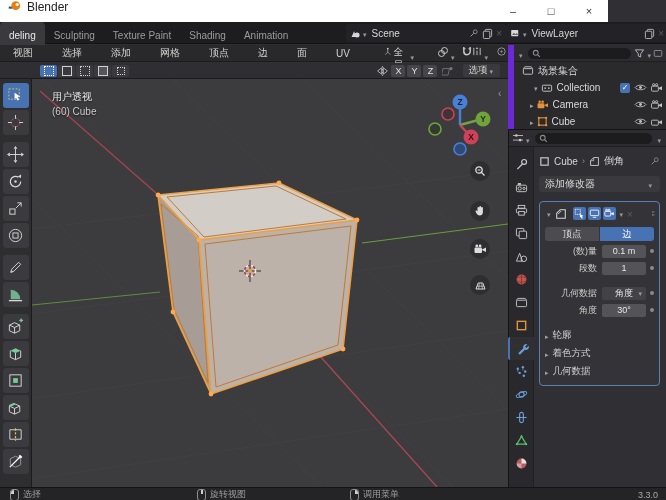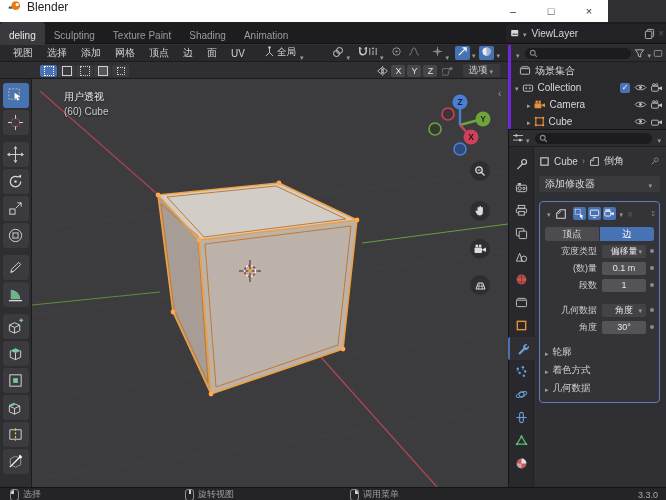--- a/index.html
+++ b/index.html
@@ -15,21 +15,21 @@
   
   #topbar{left:0;top:22px;width:666px;height:22px;background:#1d1d20;border-bottom:1px solid #131315}
   .wtabs{display:flex;height:26px;overflow:hidden;width:340px}
   .wtab{padding:0 9px;font-size:10px;color:#9b9b9b;display:flex;align-items:center;white-space:nowrap}
   .wtab.active{background:#3a3a3e;color:#e8e8e8;border-radius:4px 4px 0 0}
   .idwidget{position:absolute;top:2px;height:18px;background:#232327;border-radius:3px;display:flex;align-items:center;padding:0 4px;font-size:10px;color:#d6d6d6}
   .chev:before{content:"▾";font-size:7px;color:#9a9a9a}
   .chev{margin:0 2px}
   .dimx:before{content:"×";color:#5c5c60;font-size:10px}
   
-  #vp-header{left:0;top:45px;width:508px;height:17px;background:#29292c;border-bottom:1px solid #1b1b1d;display:flex;align-items:center;padding:0 6px;gap:0}
+  #vp-header{left:0;top:45px;width:508px;height:17px;background:#29292c;border-bottom:1px solid #1b1b1d;display:flex;align-items:center;padding:0 6px;gap:15px}
   .menu{font-size:10px;color:#d2d2d2;padding:0 7px;white-space:nowrap}
   .hbtn{height:14px;display:flex;align-items:flex-start;padding:0 2px;border-radius:2px;margin-left:2px}
   .hbtn.blue{background:#4772b3}
   
   #tool-settings{left:0;top:63px;width:508px;height:16px;background:#2f2f33;border-bottom:1px solid #1b1b1d;display:flex;align-items:center;font-size:9.5px}
   .selmode{width:17px;height:12px;background:#3a3a3e;border-radius:2px;margin-right:1px;display:flex;align-items:center;justify-content:center}
   .selmode.active{background:#4772b3}
   .mbox{width:8px;height:8px;border:1px dotted #cfcfcf}
   .axbtn{width:14px;height:12px;background:#46464a;border-radius:2px;color:#e2e2e2;display:flex;align-items:center;justify-content:center;margin-left:2px;font-size:9px}
   #options-btn{background:#3a3a3e;border-radius:2px;height:13px;display:flex;align-items:center;padding:0 5px;margin-left:8px;margin-right:8px;color:#d6d6d6}
@@ -39,21 +39,21 @@
   .tool.active{background:#4772b3}
   .tgap{height:5px}
   
   #viewport{left:32px;top:79px;width:476px;height:408px;background:#3c3c3f;overflow:hidden}
   #vp-label{left:56px;top:89px;font-size:10px;color:#eaeaea;line-height:15px;text-shadow:0 1px 2px rgba(0,0,0,.6)}
   #vp-label .sub{color:#c9c9c9}
   #collapse-arrow{left:498px;top:88px;color:#9a9a9a;font-size:10px}
   #collapse-arrow:before{content:"‹"}
   .navbtn{position:absolute;width:20px;height:20px;border-radius:50%;background:rgba(42,42,44,.75);display:flex;align-items:center;justify-content:center}
   
-  #outliner{left:508px;top:45px;width:158px;height:84px;background:#2a2a2d;border-left:3px solid #6d28d9;overflow:hidden}
+  #outliner{left:508px;top:45px;width:158px;height:84px;background:#2a2a2d;border-left:6px solid #6d28d9;overflow:hidden}
   #outliner-header{height:16px;background:#2d2d31;border-bottom:1px solid #1e1e21;display:flex;align-items:center;padding:0 3px}
   .searchfield{flex:1;height:11px;background:#1c1c1f;border-radius:7px;display:flex;align-items:center;padding:0 4px;margin:0 3px}
   .orow{height:17px;display:flex;align-items:center;font-size:10px;color:#d8d8d8;padding-right:3px}
   .orow .lbl{margin-left:4px;flex:1;white-space:nowrap;overflow:hidden}
   .tri:before{content:"▾";font-size:7px;color:#a0a0a0}
   .trir:before{content:"▸";font-size:7px;color:#a0a0a0}
   .ricon{margin-left:4px}
   .checkbox{width:10px;height:10px;background:#4772b3;border-radius:2px;color:#fff;font-size:8px;line-height:10px;text-align:center}
   .checkbox:before{content:"✓"}
   
@@ -114,20 +114,37 @@
 
 <div id="topbar" class="abs">
   <div class="wtabs">
     <span class="wtab active">deling</span>
     <span class="wtab">Sculpting</span>
     <span class="wtab">Texture Paint</span>
     <span class="wtab">Shading</span>
     <span class="wtab">Animation</span>
 
   </div>
+  <div class="idwidget" style="left:346px;width:152px">
+    <svg width="11" height="11" viewBox="0 0 14 14">
+        <circle cx="9" cy="9" r="3.2" fill="#d8d8d8"></circle>
+        <path d="M2 11.5L5.2 4l2.6 7.5z" fill="#d8d8d8"></path>
+      </svg>
+    <span class="chev"></span>
+    <span style="flex:1;margin-left:3px">Scene</span>
+    <svg width="10" height="10" viewBox="0 0 12 12">
+        <circle cx="7.5" cy="4.5" r="2.3" fill="none" stroke="#9a9a9a"></circle>
+        <line x1="2" y1="10" x2="5.8" y2="6.2" stroke="#9a9a9a" stroke-width="1.2"></line>
+      </svg>
+    <svg width="11" height="11" viewBox="0 0 12 12" style="margin-left:3px">
+        <rect x="3.5" y="1.5" width="7" height="8" rx="1" fill="none" stroke="#bbb"></rect>
+        <rect x="1.5" y="3.5" width="7" height="8" rx="1" fill="#232327" stroke="#bbb"></rect>
+      </svg>
+    <span class="dimx" style="margin-left:3px"></span>
+  </div>
   <div class="idwidget" style="left:506px;width:154px">
     <svg width="11" height="11" viewBox="0 0 14 14">
         <rect x="1.5" y="2.5" width="9" height="8" rx="1" fill="#d8d8d8"></rect>
         <path d="M2.5 9l2.5-3 2 2 1.5-1.5L11 9z" fill="#6c6c70"></path>
       </svg>
     <span class="chev"></span>
     <span style="flex:1;margin-left:3px">ViewLayer</span>
     <svg width="11" height="11" viewBox="0 0 12 12">
         <rect x="3.5" y="1.5" width="7" height="8" rx="1" fill="none" stroke="#bbb"></rect>
         <rect x="1.5" y="3.5" width="7" height="8" rx="1" fill="#232327" stroke="#bbb"></rect>
@@ -389,21 +406,21 @@
 
     <g>
       <line x1="218" y1="181" x2="218" y2="203" stroke="#2c2c2c"></line>
       <line x1="207" y1="192" x2="229" y2="192" stroke="#2c2c2c"></line>
       <circle cx="218" cy="192" r="5.5" fill="none" stroke="#e9e9e9" stroke-width="1.6" stroke-dasharray="2.6 2.6"></circle>
       <circle cx="218" cy="192" r="5.5" fill="none" stroke="#b23a48" stroke-width="1.6" stroke-dasharray="2.6 2.6" stroke-dashoffset="2.6"></circle>
       <circle cx="218" cy="192" r="2" fill="#ef9f3f"></circle>
     </g>
   </svg>
 
-  <div class="abs" id="vp-label" style="left:32px;top:10px">
+  <div class="abs" id="vp-label" style="left:20px;top:10px">
     <div>用户透视</div>
     <div class="sub">(60) Cube</div>
   </div>
   <span class="abs" id="collapse-arrow" style="left:466px;top:9px"></span>
 
   <svg class="abs" style="left:396px;top:12px" width="66" height="70" viewBox="0 0 66 70">
     <line x1="32" y1="34" x2="32" y2="12" stroke="#4a7fd6" stroke-width="2.4"></line>
     <line x1="32" y1="34" x2="54" y2="28" stroke="#71a33c" stroke-width="2.4"></line>
     <line x1="32" y1="34" x2="42" y2="45" stroke="#c8445c" stroke-width="2.4"></line>
     <circle cx="32" cy="11" r="7.5" fill="#4a7fd6"></circle>
@@ -462,21 +479,21 @@
         <rect x="1.5" y="3" width="9" height="7" rx="1" fill="none" stroke="#9a9a9a"></rect>
       </svg>
   </div>
   <div class="orow" style="padding-left:8px">
     <svg width="12" height="11" viewBox="0 0 13 11">
         <rect x="1.5" y="3.5" width="10" height="6" rx="1" fill="none" stroke="#c8c8c8"></rect>
         <path d="M1.5 3.5L3 1.5h7l1.5 2" fill="none" stroke="#c8c8c8"></path>
       </svg>
     <span class="lbl">场景集合</span>
   </div>
-  <div class="orow" style="padding-left:4px">
+  <div class="orow" style="padding-left:20px">
     <span class="tri"></span>
     <svg width="12" height="11" viewBox="0 0 13 11" style="margin-left:3px">
         <rect x="1.5" y="3" width="10" height="6.5" rx="1" fill="none" stroke="#c8c8c8"></rect>
         <circle cx="4.5" cy="6.2" r=".9" fill="#c8c8c8"></circle>
         <circle cx="8.5" cy="6.2" r=".9" fill="#c8c8c8"></circle>
       </svg>
     <span class="lbl">Collection</span>
     <span class="checkbox ricon"></span>
     <svg class="ricon" width="13" height="9" viewBox="0 0 14 10">
         <path d="M1 5c2.2-3.4 9.8-3.4 12 0-2.2 3.4-9.8 3.4-12 0z" fill="none" stroke="#c2c2c2"></path>
@@ -696,28 +713,20 @@
         <span class="dimx" style="font-size:11px"></span>
         <span class="dragdots" style="margin-left:auto"></span>
       </div>
 
       <div id="mode-tabs">
         <span class="modetab">顶点</span>
         <span class="modetab active">边</span>
       </div>
 
       <div class="frow">
-        <span class="flabel">宽度类型</span>
-        <span class="fwidget drop">
-            <span>偏移量</span>
-            <span class="chev"></span>
-          </span>
-        <span class="decor"></span>
-      </div>
-      <div class="frow">
         <span class="flabel">(数)量</span>
         <span class="fwidget num">
             <span>0.1 m</span>
           </span>
         <span class="decor"></span>
       </div>
       <div class="frow">
         <span class="flabel">段数</span>
         <span class="fwidget num">
             <span>1</span>
@@ -758,21 +767,21 @@
   </div>
 </div>
 
 <div id="statusbar" class="abs">
   <div class="hint" style="left:10px">
     <span class="mouse l">
         <i></i>
       </span>
     <span>选择</span>
   </div>
-  <div class="hint" style="left:185px">
+  <div class="hint" style="left:197px">
     <span class="mouse m">
         <i></i>
       </span>
     <span>旋转视图</span>
   </div>
   <div class="hint" style="left:350px">
     <span class="mouse r">
         <i></i>
       </span>
     <span>调用菜单</span>

